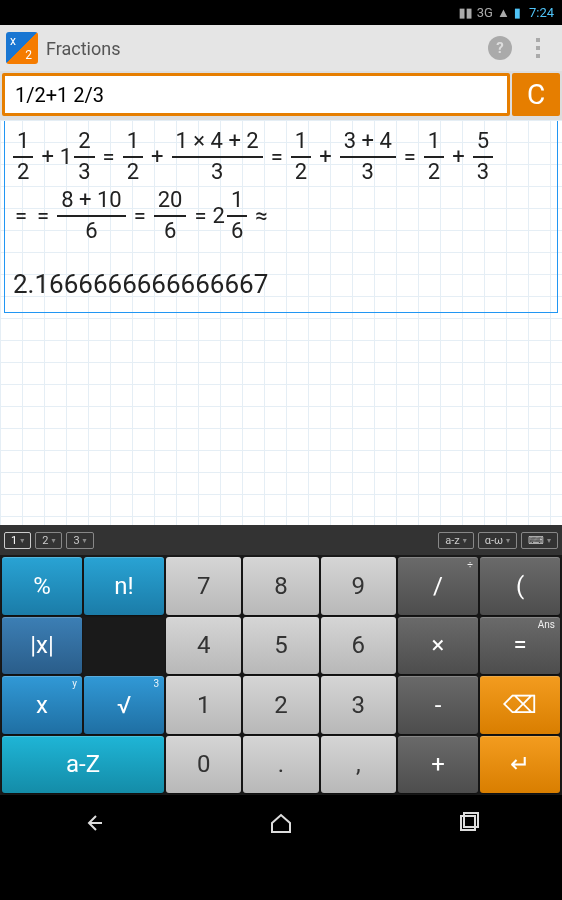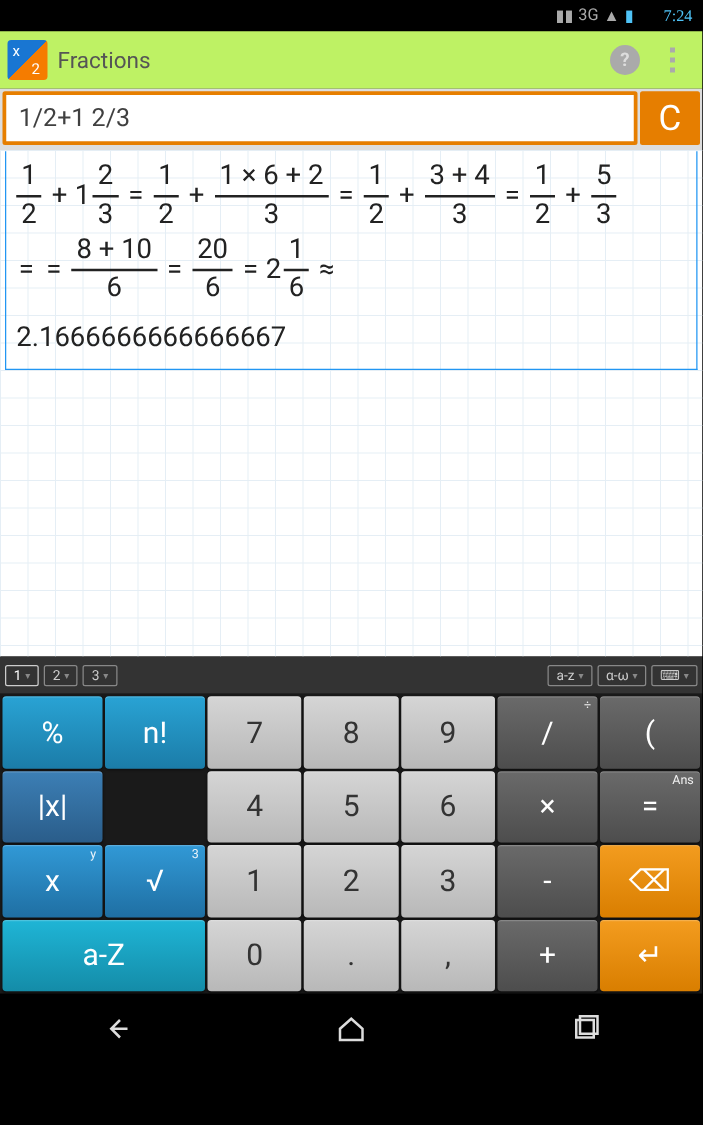--- a/index.html
+++ b/index.html
@@ -1,44 +1,44 @@
 <!DOCTYPE html>
 <html><head>
 <meta charset="utf-8">
 <style>
 * { margin: 0; padding: 0; box-sizing: border-box; font-family: 'Roboto', Arial, sans-serif; }
 html, body { width: 562px; height: 900px; overflow: hidden; background: #000; }
 
 .status-bar { height: 25px; background: #000; color: #fff; display: flex; justify-content: flex-end; align-items: center; padding: 0 8px; font-size: 13px; gap: 4px; }
 .status-bar .sig { color: #aaa; }
 .status-bar .batt { color: #4fc3f7; }
-.status-bar .time { color: #4fc3f7; margin-left: 20px; font-family: Liberation Serif, serif; }
-
-.app-header { height: 46px; background: #bef264; display: flex; align-items: center; padding: 0 6px; gap: 8px; }
+.status-bar .time { color: #4fc3f7; margin-left: 4px; }
+
+.app-header { height: 46px; background: #e5e5e5; display: flex; align-items: center; padding: 0 6px; gap: 8px; }
 .app-icon { width: 32px; height: 32px; background: linear-gradient(135deg,#1976d2 50%,#f57c00 50%); border-radius: 3px; position: relative; display:flex; align-items:center; justify-content:center; }
 .app-icon::after { content:"x"; color:#fff; font-size:12px; position:absolute; top:2px; left:4px;}
 .app-icon::before { content:"2"; color:#fff; font-size:12px; position:absolute; bottom:2px; right:6px;}
 .app-title { flex: 1; font-size: 18px; color: #555; }
 .help-icon { width: 24px; height: 24px; border-radius: 50%; background: #aaa; color: #ddd; display: flex; align-items: center; justify-content: center; font-weight: bold; font-size: 15px; }
 .menu-icon { width: 20px; display: flex; flex-direction: column; gap: 4px; margin: 0 8px; }
 .menu-icon span { width: 4px; height: 4px; background: #aaa; margin: 0 auto; }
 
 .input-row { height: 49px; background: #ddd; display: flex; padding: 2px 0 4px 2px; gap: 2px; }
-.main-input { flex: 1; background: #fff; border: 3px solid #e67e00; border-radius: 2px; font-size: 20px; padding: 6px 10px; color: #404040; display:flex; align-items:flex-start;}
+.main-input { flex: 1; background: #fff; border: 3px solid #e67e00; border-radius: 2px; font-size: 20px; padding: 6px 10px; color: #000000; display:flex; align-items:center;}
 .clear-btn { width: 48px; background: #e67e00; color: #fff; font-size: 28px; display: flex; align-items: center; justify-content: center; border-radius: 2px; margin-right:2px;}
 
 .work-area { height: 405px; background: #fff; background-image: linear-gradient(#e5eef5 1px, transparent 1px), linear-gradient(90deg, #e5eef5 1px, transparent 1px); background-size: 22px 22px; padding: 1px 4px 4px 4px; position: relative; }
 .result-box { border: 1px solid #2196f3; border-top:none; padding: 6px 6px 8px 6px; font-size: 22px; color: #222; line-height: 1.5; }
 .frac-line { display:flex; flex-wrap:wrap; align-items:center; gap:2px;}
 .frac { display: inline-flex; flex-direction: column; align-items: center; vertical-align: middle; margin: 0 2px; }
 .frac .num { border-bottom: 2px solid #222; padding: 0 4px; line-height:1.3;}
 .frac .den { padding: 0 4px; line-height:1.3;}
 .mixed { display:inline-flex; align-items:center; }
 .eq { margin: 0 4px; }
-.decimal-line { margin-top:9px; font-size:22px; padding-left:2px;}
+.decimal-line { margin-top:20px; font-size:26px; padding-left:2px;}
 
 .tab-row { height: 30px; background: #333; display: flex; align-items: center; padding: 0 4px; gap: 4px; font-size: 11px; color: #ccc; }
 .tab-btn { border: 1px solid #888; padding: 1px 6px; border-radius: 2px; display:flex; align-items:center; gap:2px; position:relative;}
 .tab-btn.sel { border-color:#ccc; color:#fff;}
 .spacer { flex: 1; }
 .sub-caret { font-size:8px; margin-left:1px; color:#888;}
 .key { display: flex; align-items: center; justify-content: center; font-size: 26px; color: #fff; border-radius: 3px; position: relative; box-shadow: inset 0 1px 0 rgba(255,255,255,.2), 0 1px 2px rgba(0,0,0,.5); }
 .key .sup { position: absolute; top: 2px; right: 5px; font-size: 10px; opacity: .9; }
 .blue1 { background: linear-gradient(#29a3d4,#1b7ca8); }
 .blue2 { background: linear-gradient(#3c7fb5,#2a5d8a); }
@@ -93,21 +93,21 @@
             <span class="num">2</span>
             <span class="den">3</span>
           </span></span>
       <span class="eq">=</span>
       <span class="frac">
           <span class="num">1</span>
           <span class="den">2</span>
         </span>
       <span class="eq">+</span>
       <span class="frac">
-          <span class="num">1 × 6 + 2</span>
+          <span class="num">1 × 4 + 2</span>
           <span class="den">3</span>
         </span>
       <span class="eq">=</span>
       <span class="frac">
           <span class="num">1</span>
           <span class="den">2</span>
         </span>
       <span class="eq">+</span>
       <span class="frac">
           <span class="num">3 + 4</span>

